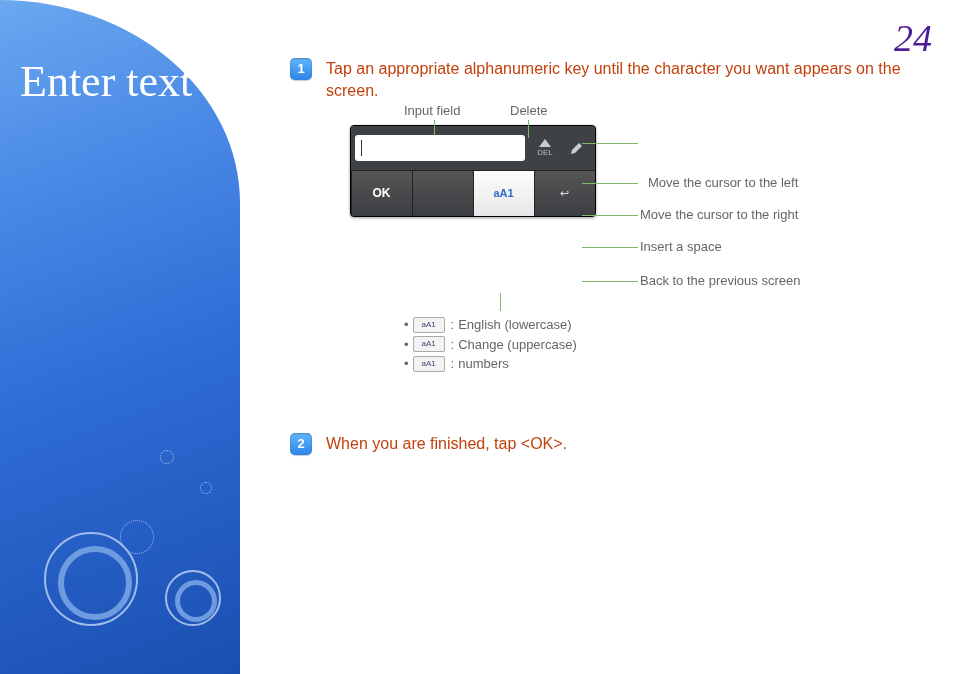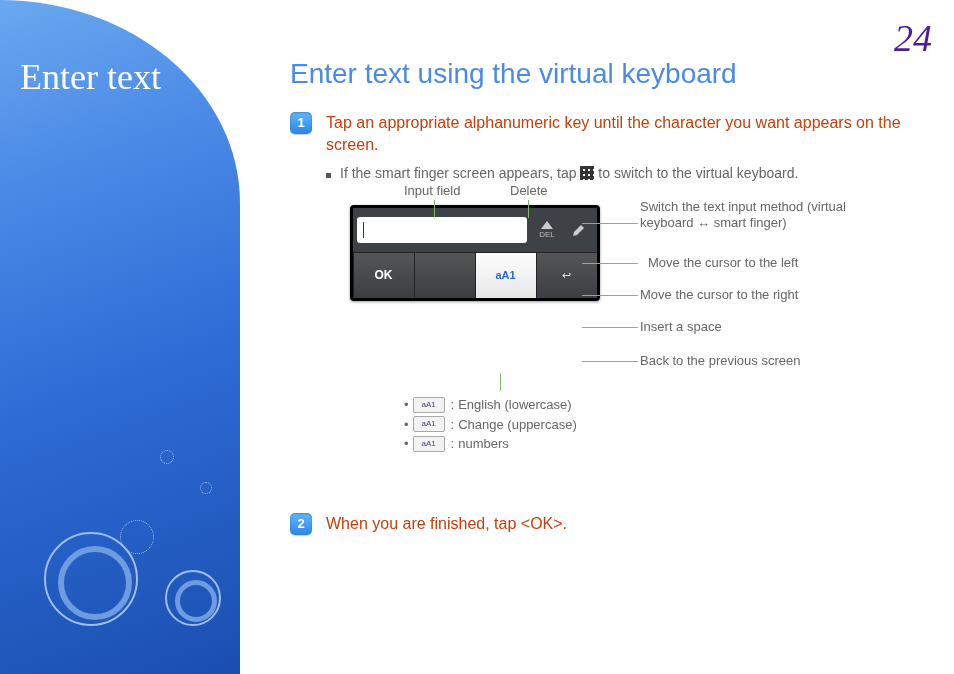--- a/index.html
+++ b/index.html
@@ -1,29 +1,29 @@
 <!DOCTYPE html>
 <html><head>
 <meta charset="utf-8">
 <style>
   html,body{margin:0;padding:0;width:954px;height:674px;font-family:Arial,Helvetica,sans-serif;background:#fff;overflow:hidden;position:relative}
   .sidebar{position:absolute;left:0;top:0;width:240px;height:100%;background:linear-gradient(160deg,#6aa8f0 0%,#4b8ae6 25%,#2f6cd6 55%,#1a4fb0 100%);border-top-right-radius:260px 220px;color:#fff}
-  .sb-title{font-family:Georgia,'Times New Roman',serif;font-size:36px;margin:56px 0 14px 20px;color:#fff}
+  .sb-title{font-family:Georgia,'Times New Roman',serif;font-size:44px;margin:56px 0 14px 20px;color:#fff}
   .sb-sub{font-size:15px;line-height:1.35;margin:0 18px 0 20px;color:rgba(255,255,255,.9)}
   .pagenum{position:absolute;top:16px;right:22px;font-family:Georgia,serif;font-style:italic;font-size:38px;color:#4c1d95}
   .main{position:absolute;left:290px;top:58px;right:24px}
   .h1{color:#4b8ae6;font-size:28px;font-weight:400;margin:0 0 22px 0}
   .step{position:relative;margin:0 0 10px 0;padding-left:36px}
   .badge{position:absolute;left:0;top:0;width:22px;height:22px;border-radius:5px;background:linear-gradient(180deg,#62b6ff,#2c85e6);color:#fff;font-size:13px;font-weight:bold;text-align:center;line-height:22px;box-shadow:0 1px 2px rgba(0,0,0,.25) inset,0 1px 1px rgba(0,0,0,.2)}
   .step-text{font-size:16px;color:#c2410c;line-height:1.35}
   .sub{margin:8px 0 0 36px;padding-left:14px;position:relative;color:#666;font-size:14px}
   .sub::before{content:"";position:absolute;left:0;top:8px;width:5px;height:5px;background:#555}
   .grid-icon{display:inline-block;width:14px;height:14px;vertical-align:-2px;background:repeating-linear-gradient(#333,#333 3px,transparent 3px,transparent 5px),repeating-linear-gradient(90deg,#333,#333 3px,transparent 3px,transparent 5px);background-size:14px 14px}
   .kb-wrap{position:relative;margin:24px 0 0 60px;height:250px}
-  .kb{width:244px;border:3px solid #000000;background:#4b4e52;border-radius:4px;overflow:hidden;box-shadow:0 1px 3px rgba(0,0,0,.4)}
+  .kb{width:244px;border:1px solid #000000;background:#4b4e52;border-radius:4px;overflow:hidden;box-shadow:0 1px 3px rgba(0,0,0,.4)}
   .kb-top{display:flex;align-items:center;height:36px;background:#3e4246;padding:4px 4px}
   .kb-input{flex:1;height:26px;background:#fff;border-radius:3px;margin-right:6px;position:relative}
   .kb-input::before{content:"";position:absolute;left:6px;top:5px;width:1px;height:16px;background:#333}
   .kb-del{width:28px;height:28px;color:#bbb;font-size:8px;text-align:center;display:flex;flex-direction:column;justify-content:center;align-items:center;margin-right:4px}
   .kb-del .sh{width:0;height:0;border-left:6px solid transparent;border-right:6px solid transparent;border-bottom:8px solid #ccc;margin-bottom:1px}
   .kb-pen{width:28px;height:28px;display:flex;align-items:center;justify-content:center}
   .kb-pen svg{width:16px;height:16px}
   .kb-grid{display:grid;grid-template-columns:repeat(4,1fr)}
   .key{height:32px;border:1px solid #999;background:linear-gradient(#fdfdfd,#e7e7e7);font-family:monospace;font-size:12px;color:#333;display:flex;align-items:center;justify-content:center;margin:-0.5px}
   .kb-bot{display:grid;grid-template-columns:1fr 1fr 1fr 1fr;height:46px;background:#3e4246}
@@ -51,38 +51,33 @@
   <div class="c" style="left:44px;top:112px;width:90px;height:90px;border:2px solid #9fbcea"></div>
   <div class="c" style="left:58px;top:126px;width:62px;height:62px;border:6px solid #6f9be0"></div>
   <div class="c" style="left:120px;top:100px;width:32px;height:32px;border:1px dotted #9fbcea"></div>
   <div class="c" style="left:165px;top:150px;width:52px;height:52px;border:2px solid #9fbcea"></div>
   <div class="c" style="left:175px;top:160px;width:32px;height:32px;border:5px solid #6f9be0"></div>
 </div>
 
 <div class="pagenum">24</div>
 
 <div class="main">
-  <h1 class="h1">Enter text using the virtual keyboard</h1>
 
   <div class="step">
     <div class="badge">1</div>
     <div class="step-text">Tap an appropriate alphanumeric key until the character you want appears on the screen.</div>
-  </div>
-  <div class="sub">
-    <span>If the smart finger screen appears, tap </span><span class="grid-icon"></span><span> to switch to the virtual keyboard.</span>
   </div>
 
   <div class="kb-wrap">
 
     <div class="label" style="left:54px;top:-22px">Input field</div>
     <div class="line" style="left:84px;top:-5px;width:1px;height:18px"></div>
     <div class="label" style="left:160px;top:-22px">Delete</div>
     <div class="line" style="left:178px;top:-5px;width:1px;height:18px"></div>
 
-    <div class="label" style="left:290px;top:-6px;width:260px;white-space:normal;line-height:1.25">Switch the text input method (virtual keyboard ↔ smart finger)</div>
     <div class="line" style="left:232px;top:18px;width:56px"></div>
 
     <div class="label" style="left:298px;top:50px">Move the cursor to the left</div>
     <div class="line" style="left:232px;top:58px;width:56px"></div>
     <div class="label" style="left:290px;top:82px">Move the cursor to the right</div>
     <div class="line" style="left:232px;top:90px;width:56px"></div>
     <div class="label" style="left:290px;top:114px">Insert a space</div>
     <div class="line" style="left:232px;top:122px;width:56px"></div>
     <div class="label" style="left:290px;top:148px">Back to the previous screen</div>
     <div class="line" style="left:232px;top:156px;width:56px"></div>

